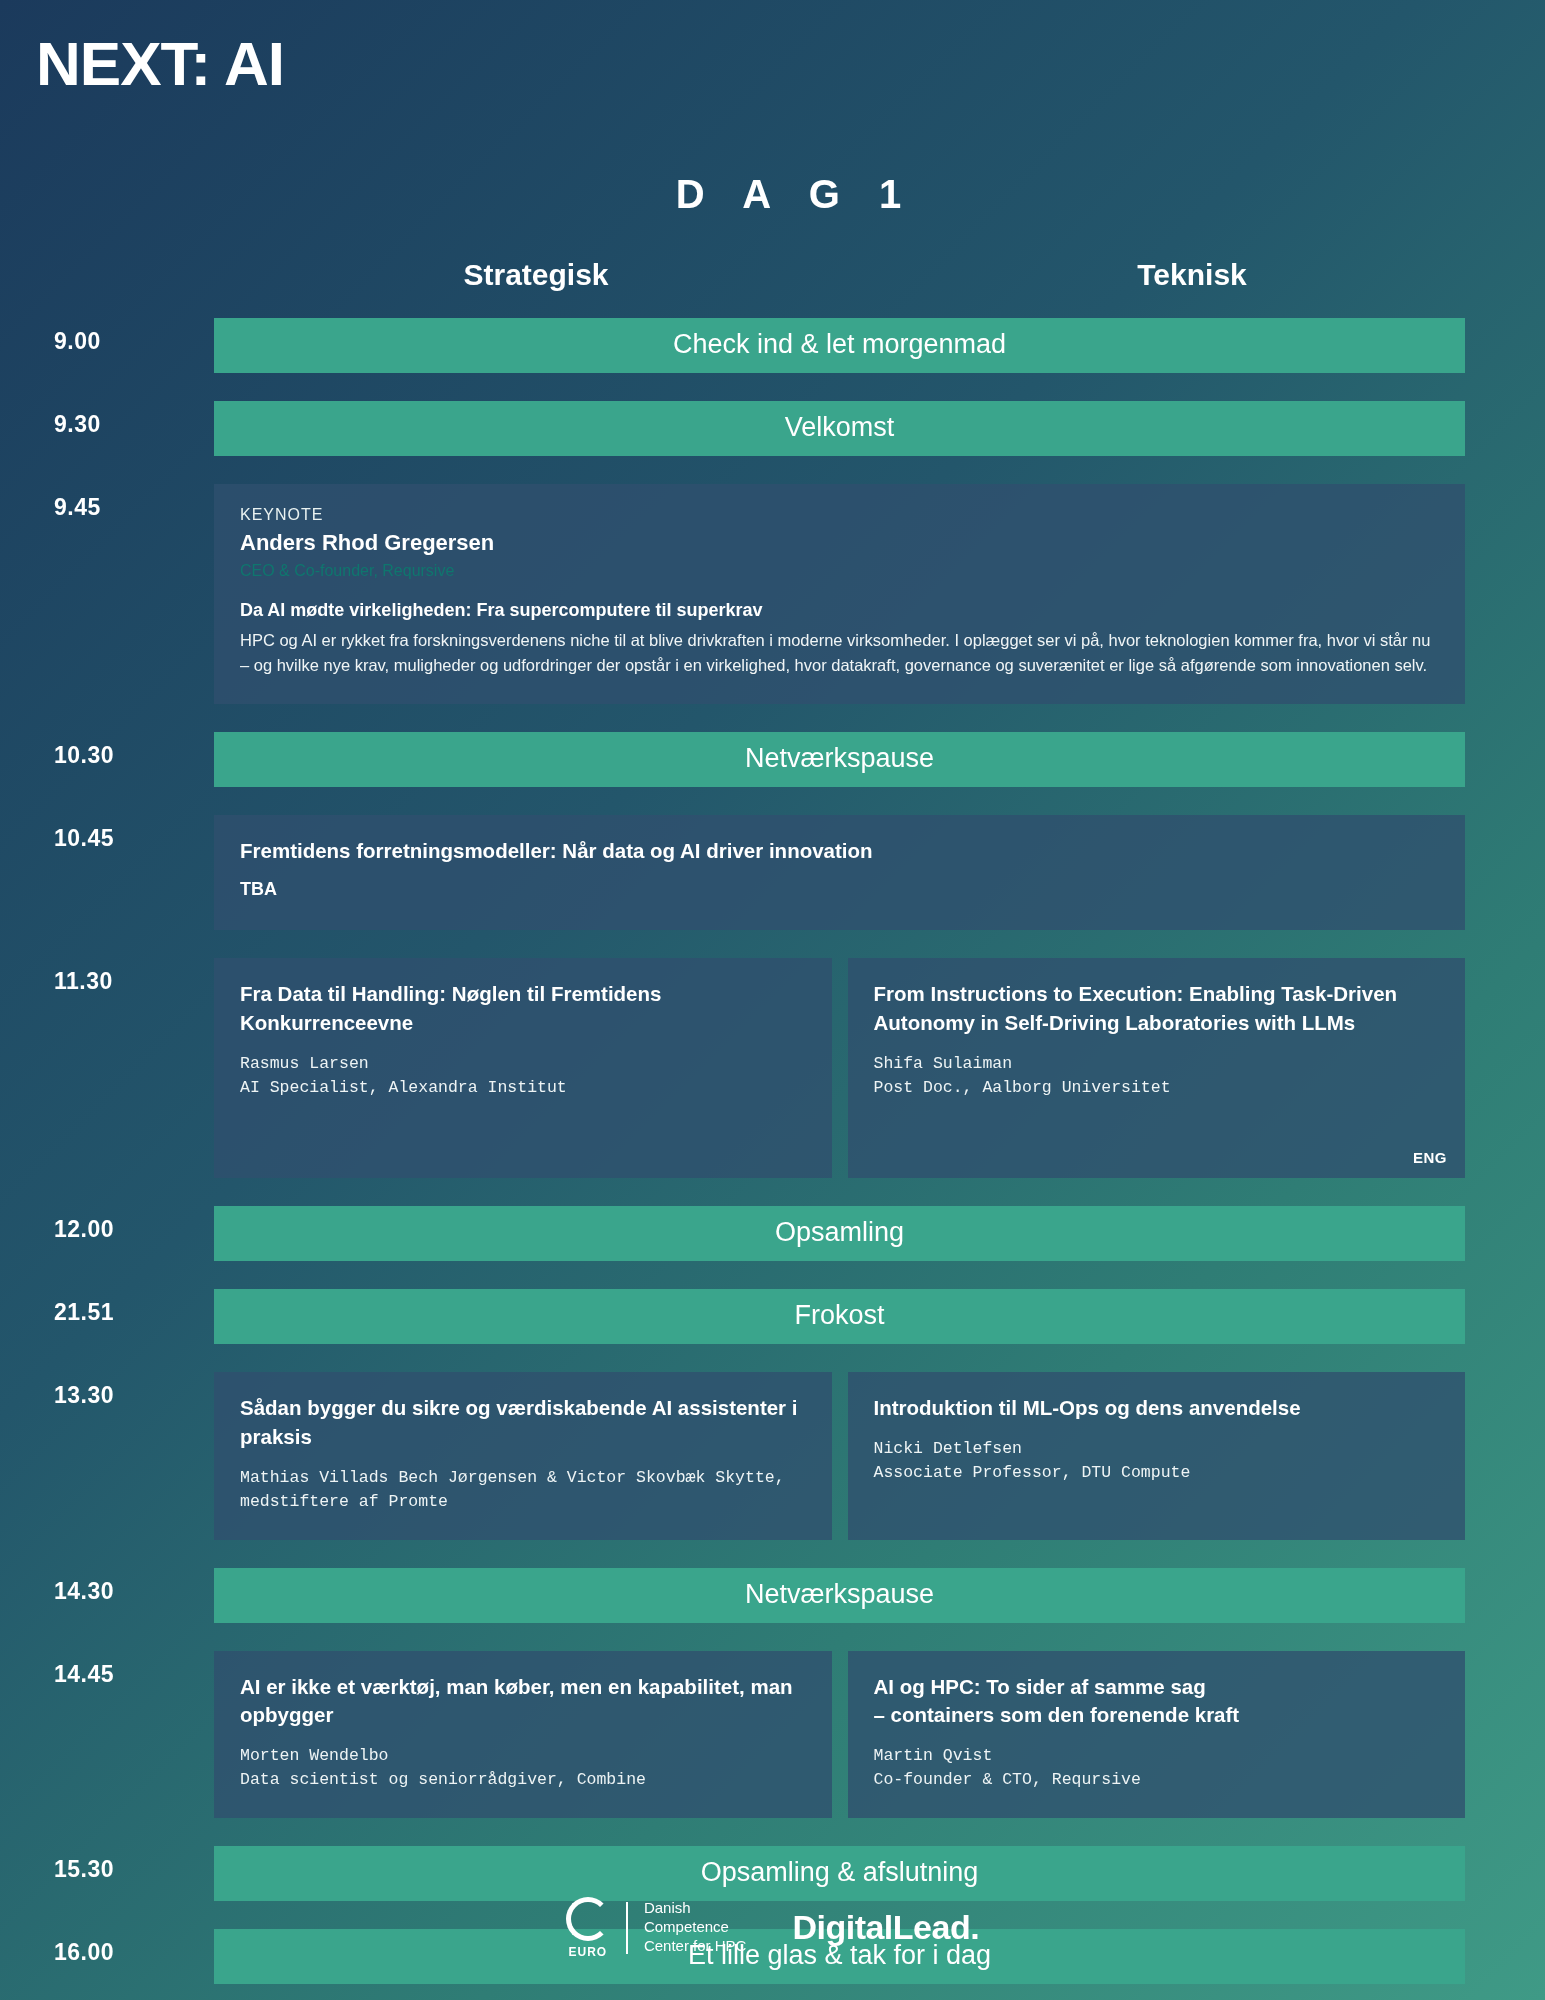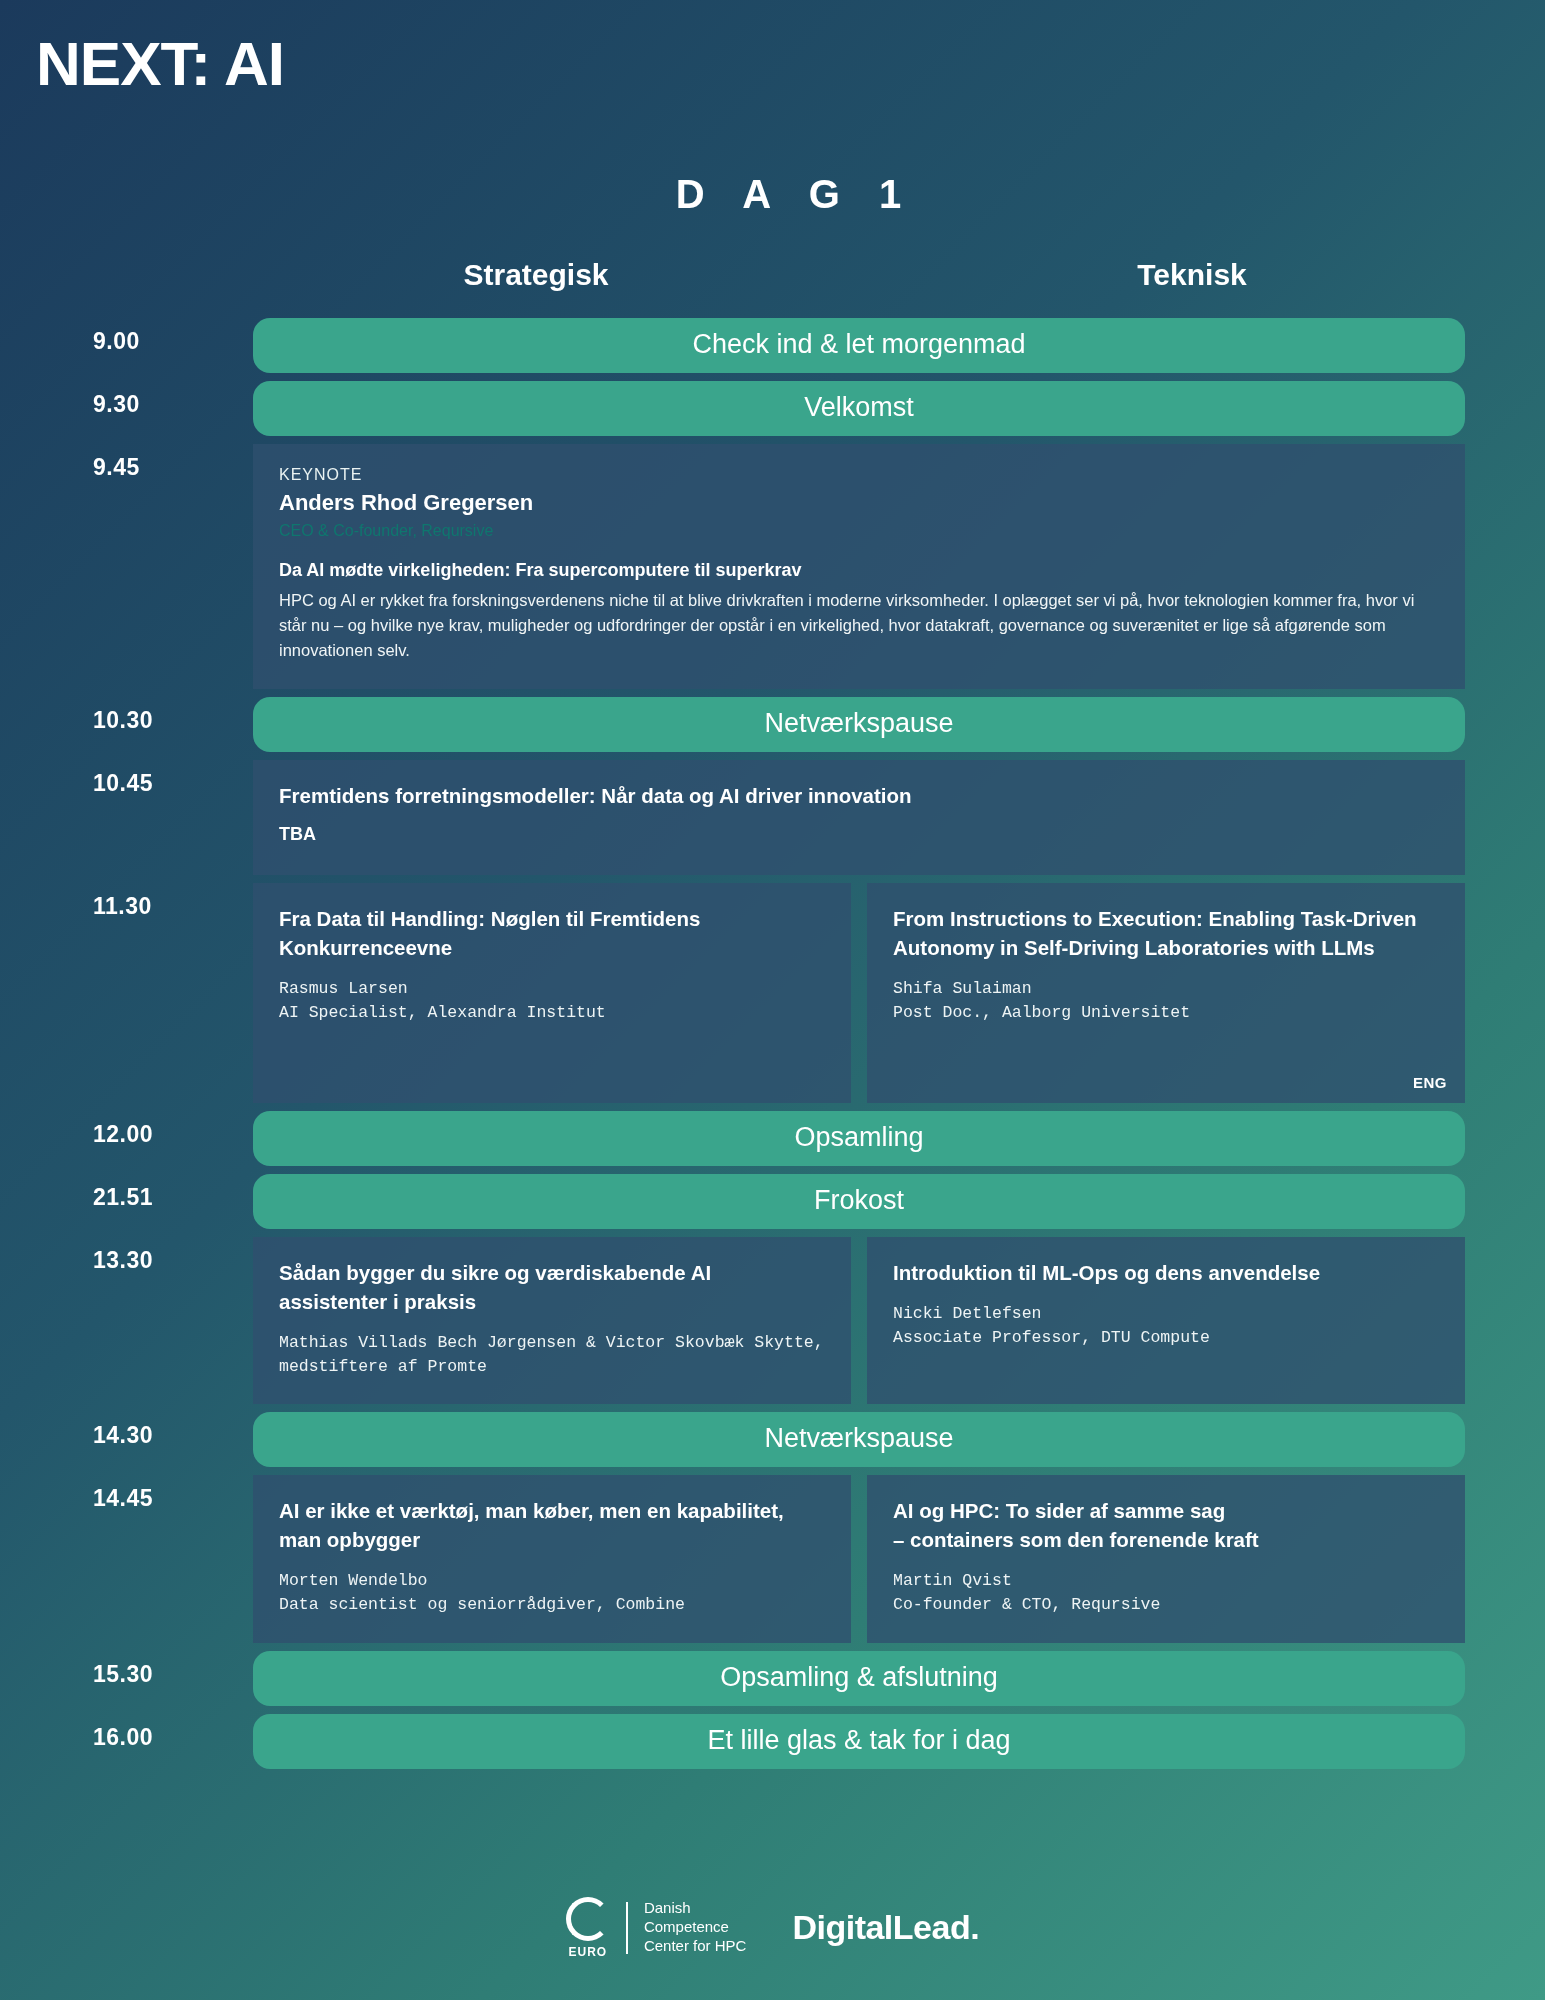--- a/index.html
+++ b/index.html
@@ -59,22 +59,22 @@
   .schedule {
     position: absolute;
     top: 318px;
     left: 0;
     width: 1545px;
   }
   .row {
     position: relative;
     display: flex;
     align-items: flex-start;
-    margin-bottom: 8px;
-    padding-left: 93px;
+    margin-bottom: 28px;
+    padding-left: 54px;
     box-sizing: border-box;
     justify-content: space-between;
   }
   .time {
     width: 160px;
     flex: 0 0 160px;
     font-size: 23px;
     font-weight: bold;
     color: #ffffff;
     padding-top: 10px;
@@ -89,21 +89,20 @@
   }
 
   .band {
     background: #3aa58c;
     color: #ffffff;
     width: 100%;
     text-align: center;
     font-size: 27px;
     padding: 11px 0 13px 0;
     box-sizing: border-box;
-    border-radius: 17px;
   }
 
   .card {
     background: rgba(47, 80, 110, 0.78);
     box-sizing: border-box;
     padding: 22px 26px 26px 26px;
     position: relative;
   }
   .card.full { width: 100%; }
   .card.half { width: 50%; }

